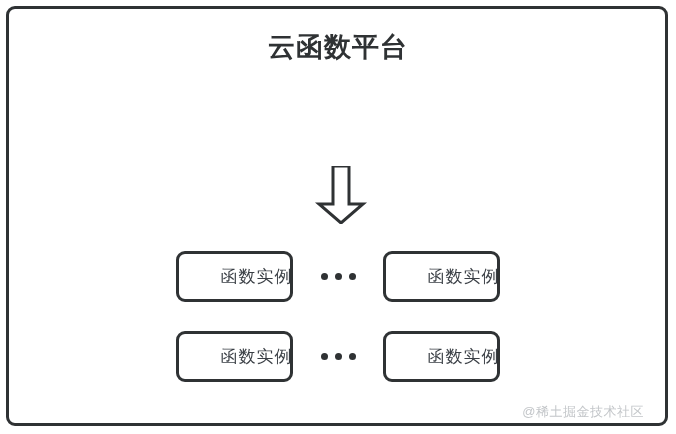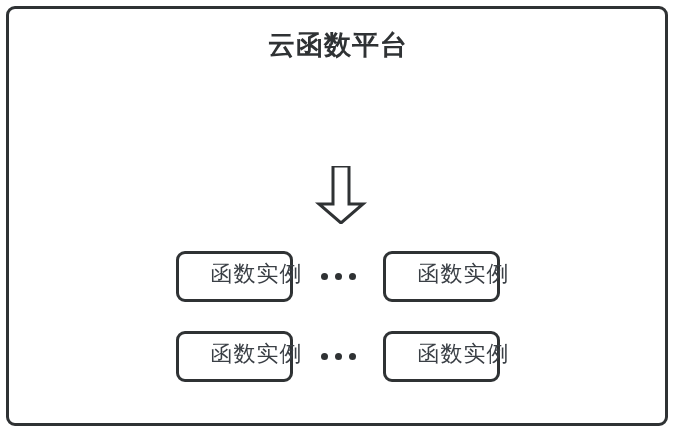--- a/index.html
+++ b/index.html
@@ -13,21 +13,20 @@
     height: 434px;
     font-family: "Liberation Sans", "DejaVu Sans", sans-serif;
     overflow: hidden;
   }
 
   #canvas {
     position: relative;
     width: 668px;
     height: 434px;
     background: #ffffff;
-    font-family: Liberation Mono, monospace;
   }
 
   
   .platform-box {
     position: absolute;
     left: 6px;
     top: 6px;
     width: 662px;
     height: 420px;
     box-sizing: border-box;
@@ -101,21 +100,21 @@
     width: 117px;
     height: 51px;
     border: 3px solid #2f3234;
     border-radius: 9px;
     background: #ffffff;
     display: flex;
     align-items: center;
     justify-content: center;
   }
   .instance-label {
-    font-size: 22px;
+    font-size: 17px;
     color: #3a3f45;
     line-height: 1;
     letter-spacing: 1px;
     white-space: nowrap;
     margin-left: 44px;
   }
 
   .ellipsis-gap {
     width: 90px;
     height: 51px;
@@ -178,14 +177,15 @@
     <div class="ellipsis-gap">
       <span class="ellipsis-dot"></span>
       <span class="ellipsis-dot"></span>
       <span class="ellipsis-dot"></span>
     </div>
     <div class="instance-box">
       <span class="instance-label">函数实例</span>
     </div>
   </div>
 
+  <div class="watermark">@稀土掘金技术社区</div>
 
 </div>
 
 </body></html>

